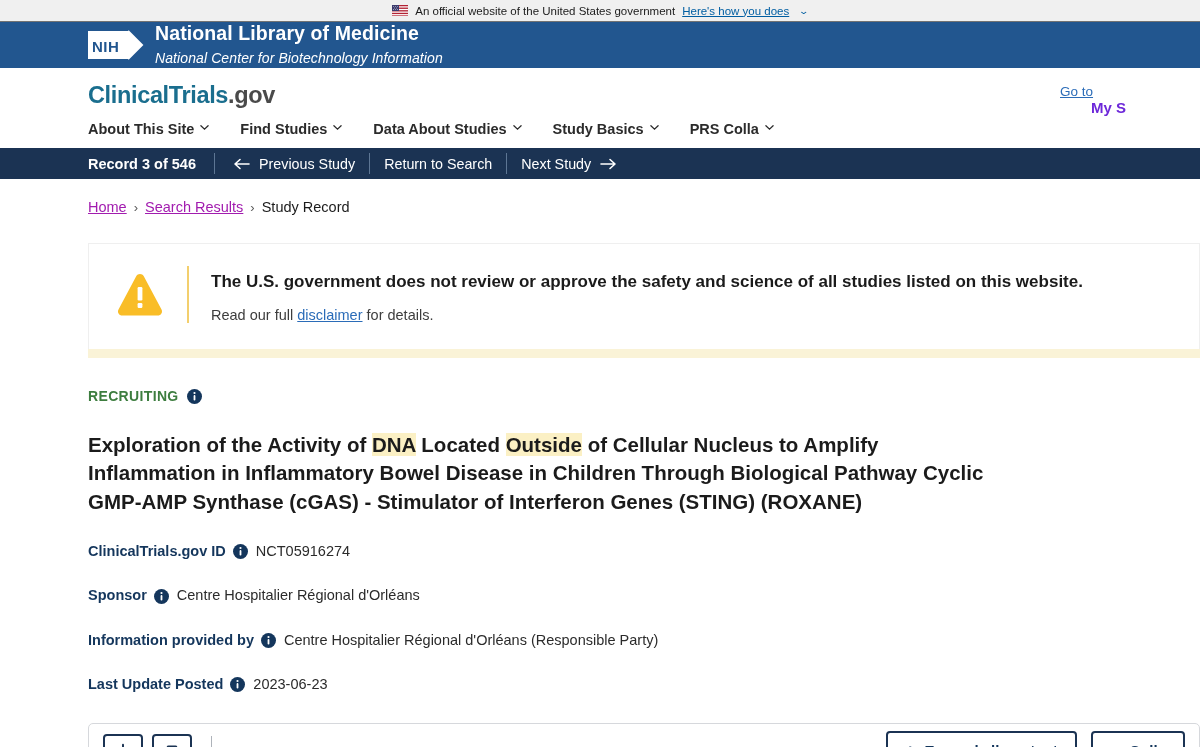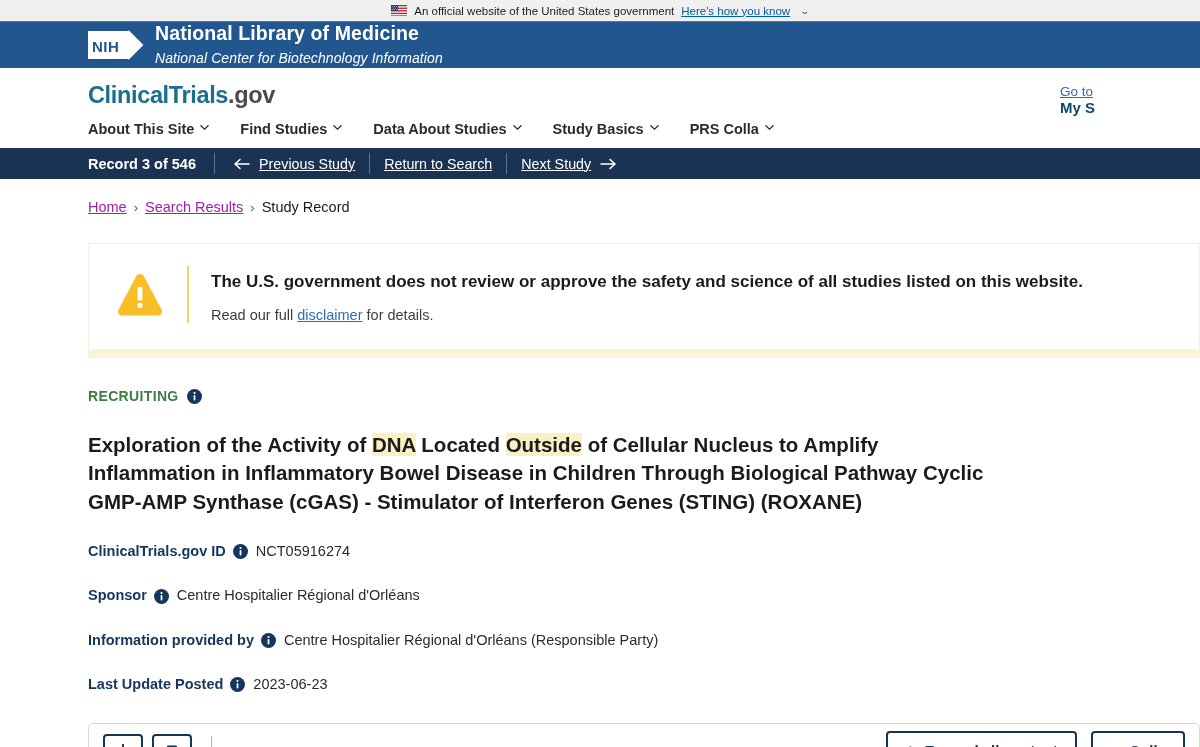--- a/index.html
+++ b/index.html
@@ -149,24 +149,25 @@
     font-size: 13.5px;
     color: #2b6cb8;
     text-decoration: underline;
     cursor: pointer;
     white-space: nowrap;
     display: block;
   }
   .header-right-label {
     font-size: 15px;
     font-weight: 700;
-    color: #0c4a6e;
+    color: #6d28d9;
     margin-top: 24px;
     white-space: nowrap;
     cursor: pointer;
+    margin-left: 31px;
   }
 
   
   .record-bar {
     background: #1b3353;
     height: 31px;
     display: flex;
     align-items: center;
     padding-left: 88px;
     gap: 0;
@@ -185,21 +186,20 @@
     margin: 0 18px;
     flex: none;
   }
   .record-links {
     display: flex;
     align-items: center;
   }
   .record-link {
     color: #ffffff;
     font-size: 14.3px;
-    text-decoration: underline;
     cursor: pointer;
     white-space: nowrap;
   }
   .arrow-icon {
     width: 17px;
     height: 12px;
     display: inline-block;
     flex: none;
   }
   .arrow-icon svg { display: block; }
@@ -419,21 +419,21 @@
       <circle cx="5.4" cy="1.4" r="0.45" fill="#fff"></circle>
       <circle cx="2.5" cy="3" r="0.45" fill="#fff"></circle>
       <circle cx="4.4" cy="3" r="0.45" fill="#fff"></circle>
       <circle cx="1.6" cy="4.5" r="0.45" fill="#fff"></circle>
       <circle cx="3.5" cy="4.5" r="0.45" fill="#fff"></circle>
       <circle cx="5.4" cy="4.5" r="0.45" fill="#fff"></circle>
     </svg>
   </span>
   <span class="banner-text">An official website of the United States government</span>
   <span class="banner-link">
-    <span>Here's how you know</span>
+    <span>Here's how you does</span>
   </span>
   <span class="banner-caret">⌄</span>
 </div>
 
 <div class="nlm-bar">
   <div class="nih-logo-block">
     <span class="nih-mark">
       <svg viewBox="0 0 56 32" width="56" height="32">
         <path d="M0 2 h40 l14 14 -14 14 H0 Z" fill="#ffffff"></path>
         <path d="M40 2 l14 14 -14 14" fill="none" stroke="#ffffff" stroke-width="2"></path>

